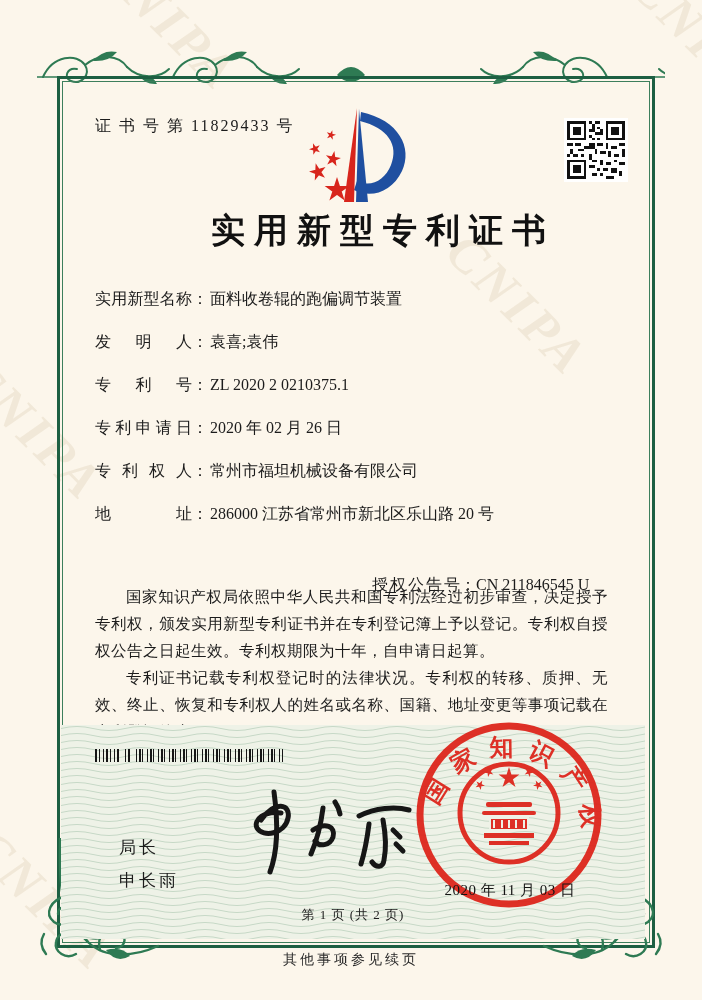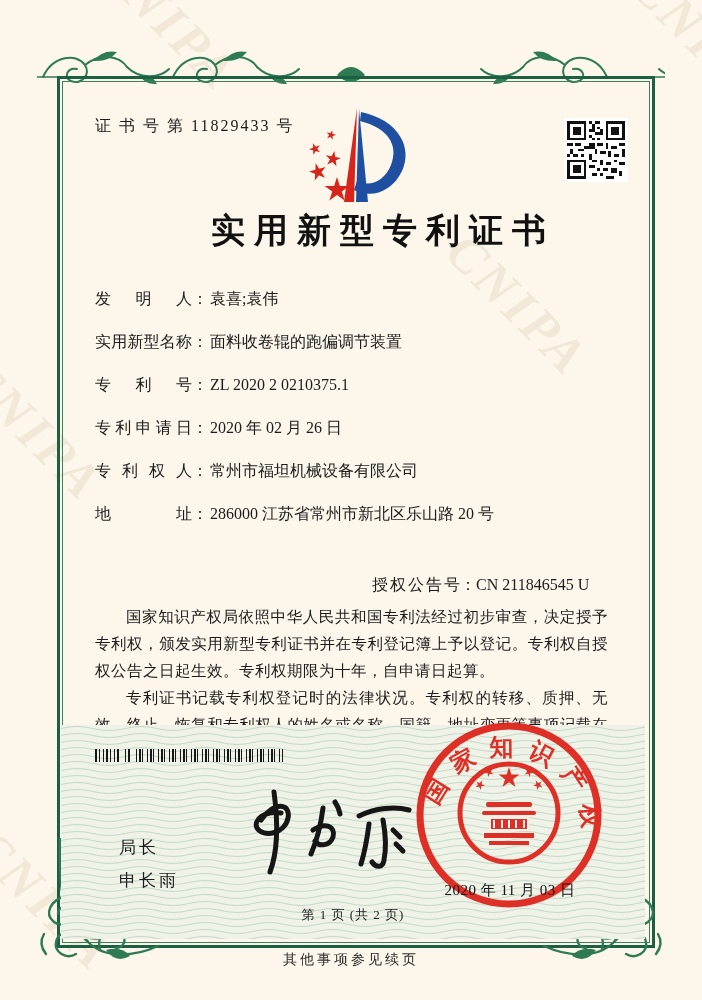--- a/index.html
+++ b/index.html
@@ -20,21 +20,21 @@
   
   .fields{left:95px;top:289px;width:520px;font-size:16px;}
   .frow{height:43px;white-space:nowrap;}
   .flabel{display:inline-block;width:97px;text-align-last:justify;text-align:justify;vertical-align:top;}
   .fcolon{display:inline-block;margin-right:2px;}
   .grant-row{left:95px;top:547px;width:540px;font-size:16px;white-space:nowrap;}
   .grant2{position:absolute;left:277px;top:0;margin-top:28px;}
   .glabel{display:inline-block;width:88px;text-align-last:justify;text-align:justify;}
   
   .bodytext{left:95px;top:583px;width:513px;font-size:15.5px;line-height:27px;
-            text-align:justify;letter-spacing:0.5px;margin-top:20px;}
+            text-align:justify;letter-spacing:0.5px;}
   .bodytext p{margin:0;text-indent:2em;}
   
   .guilloche{left:61px;top:725px;width:584px;height:214px;background:#eef2e7;}
   .barcode{left:95px;top:749px;width:188px;height:13px;
      background:repeating-linear-gradient(90deg,#161616 0 2px,transparent 2px 3.5px,#161616 3.5px 4.5px,transparent 4.5px 8px,#161616 8px 9px,transparent 9px 11px);}
   .signer{left:95px;top:831px;font-size:17px;letter-spacing:3px;line-height:33px;margin-left:24px;}
   .pageinfo{left:57px;top:906px;width:592px;text-align:center;font-size:13px;letter-spacing:1px;}
   .footnote{left:0;top:951px;width:702px;text-align:center;font-size:14px;letter-spacing:3px;color:#2a2a2a;}
   .sealdate{left:432px;top:881px;width:156px;text-align:center;font-size:15px;z-index:6;color:#141414;letter-spacing:0.5px;}
   .z5{z-index:5;}
@@ -163,24 +163,24 @@
       <rect x="12" y="19" width="1" height="1"></rect>
     <rect x="14" y="20" width="3" height="1"></rect>
       <rect x="19" y="18" width="1" height="2"></rect>
   </g>
 </svg>
 
 <div class="abs title">实用新型专利证书</div>
 
 <div class="abs fields">
   <div class="frow">
+    <span class="flabel">实用新型名称</span><span class="fcolon">：</span><span>面料收卷辊的跑偏调节装置</span>
+  </div>
+  <div class="frow">
     <span class="flabel">发明人</span><span class="fcolon">：</span><span>袁喜;袁伟</span>
-  </div>
-  <div class="frow">
-    <span class="flabel">实用新型名称</span><span class="fcolon">：</span><span>面料收卷辊的跑偏调节装置</span>
   </div>
   <div class="frow">
     <span class="flabel">专利号</span><span class="fcolon">：</span><span>ZL 2020 2 0210375.1</span>
   </div>
   <div class="frow">
     <span class="flabel">专利申请日</span><span class="fcolon">：</span><span>2020 年 02 月 26 日</span>
   </div>
   <div class="frow">
     <span class="flabel">专利权人</span><span class="fcolon">：</span><span>常州市福坦机械设备有限公司</span>
   </div>

